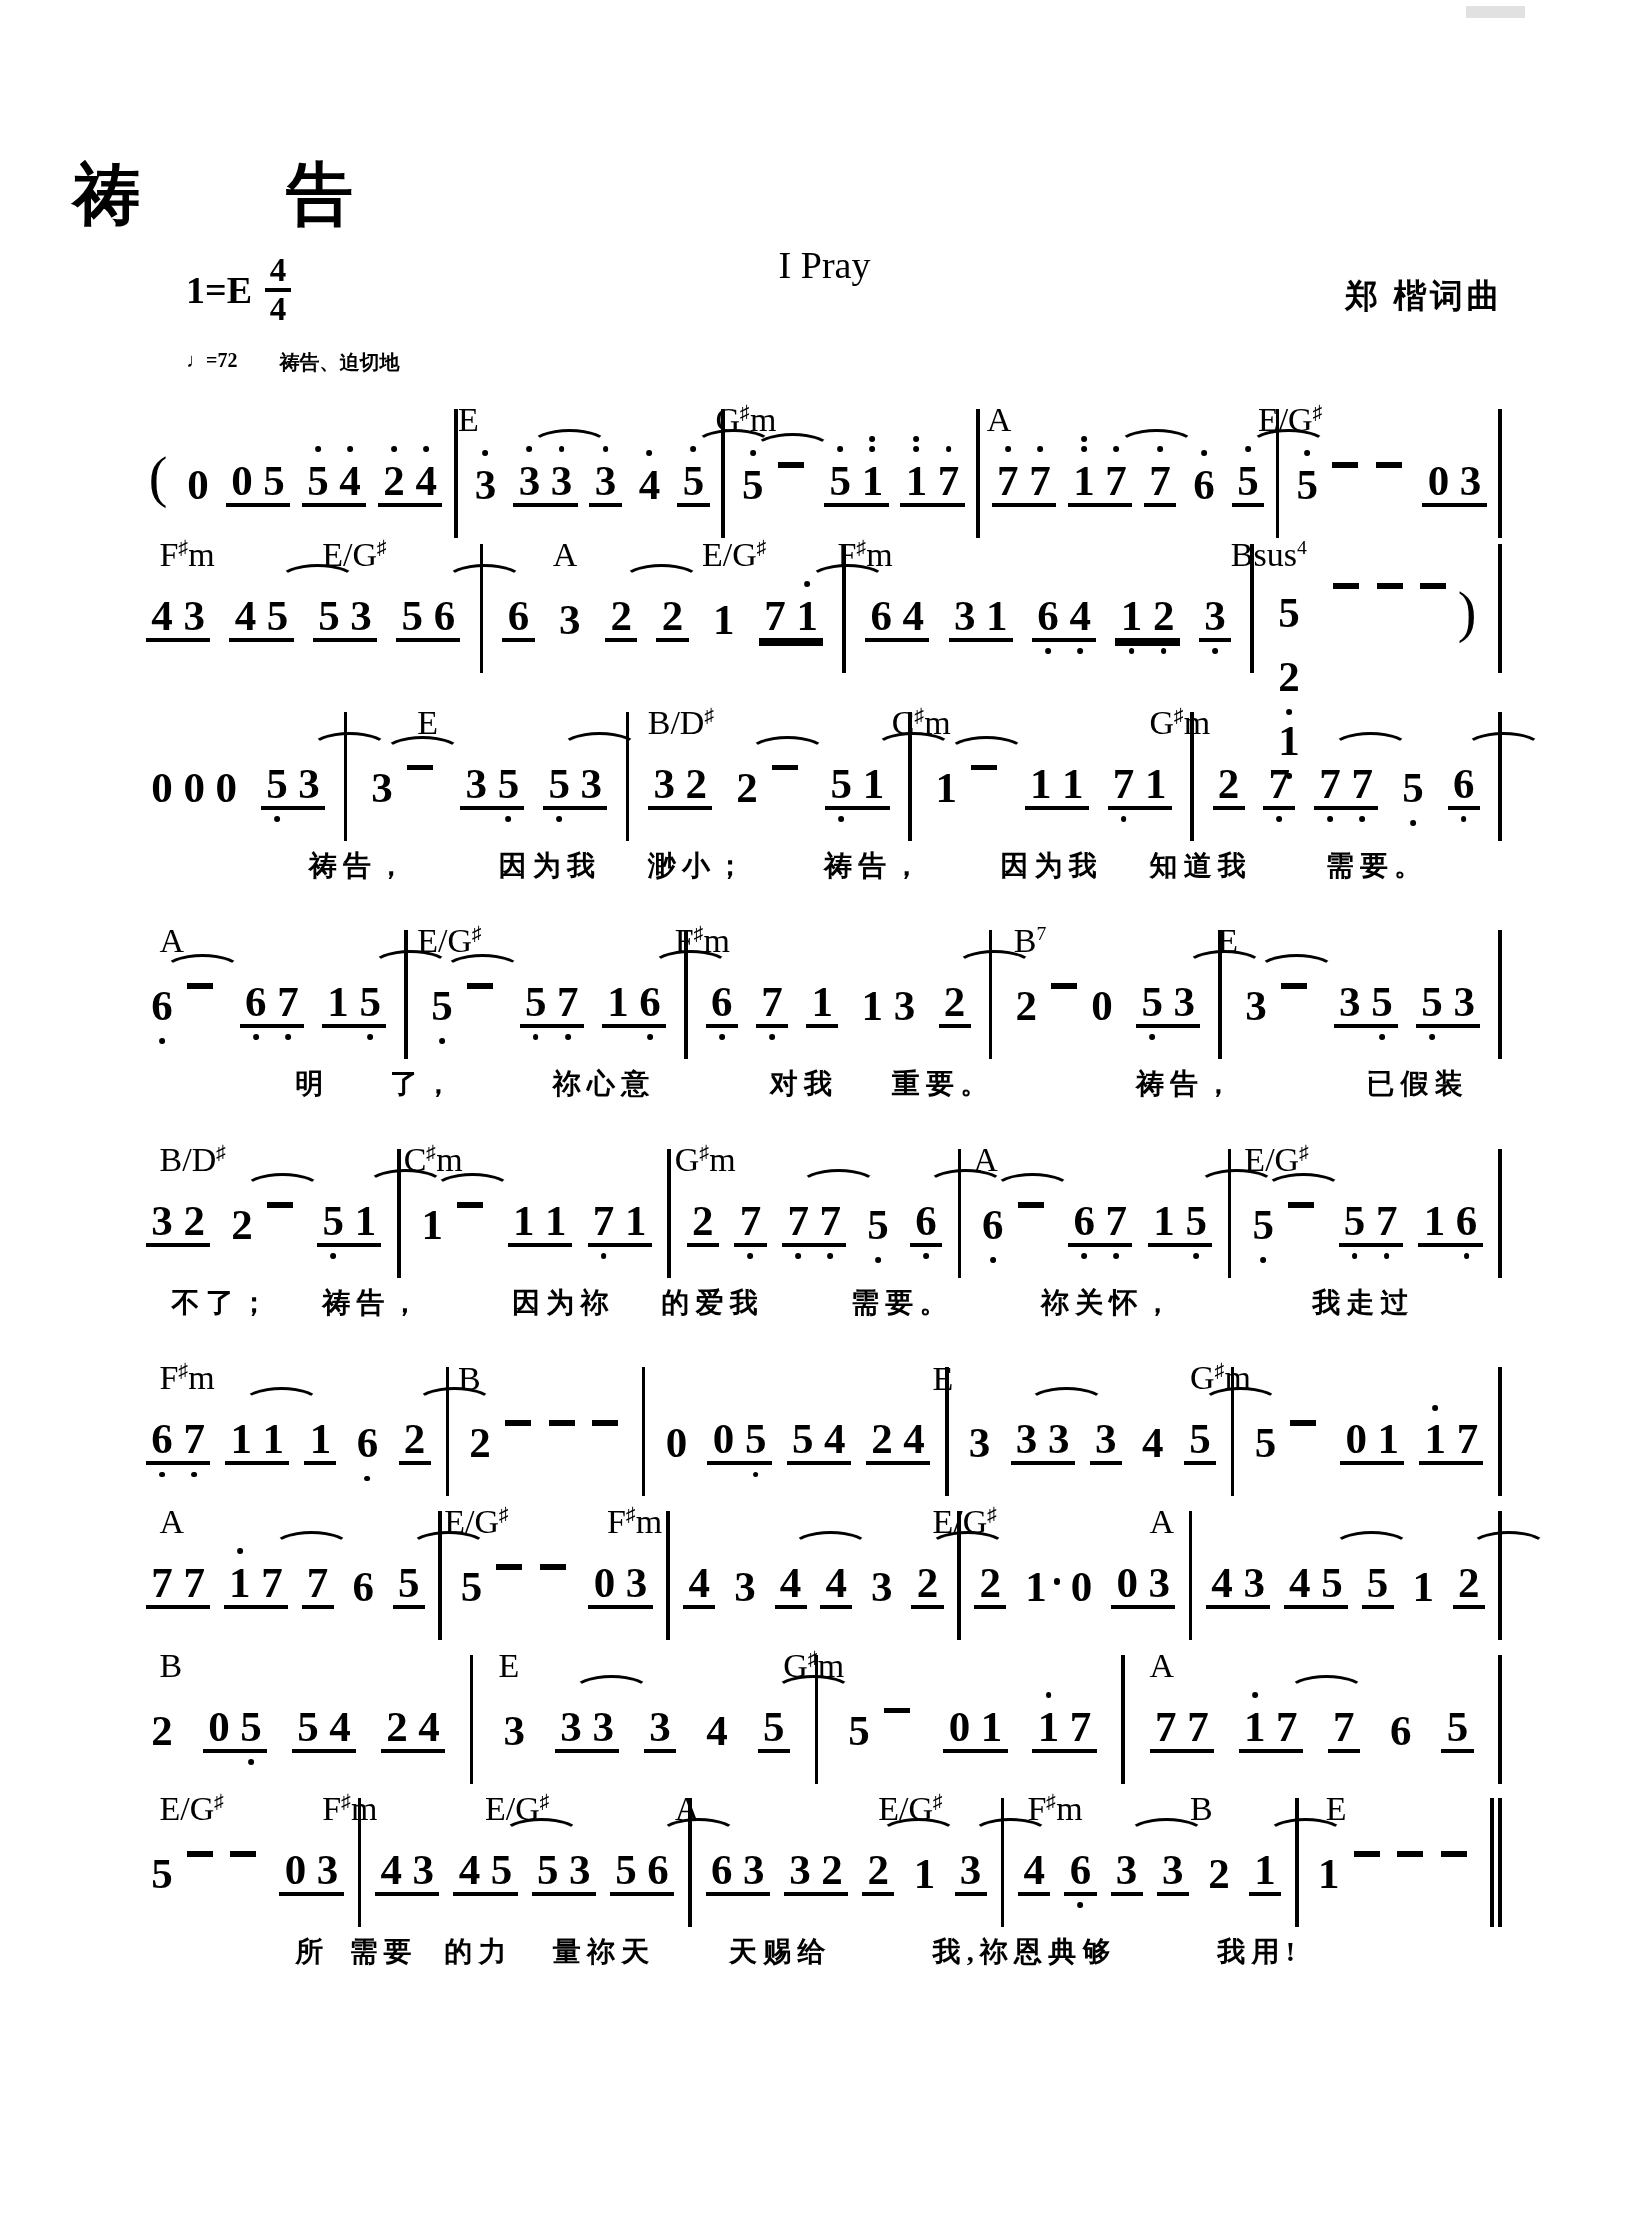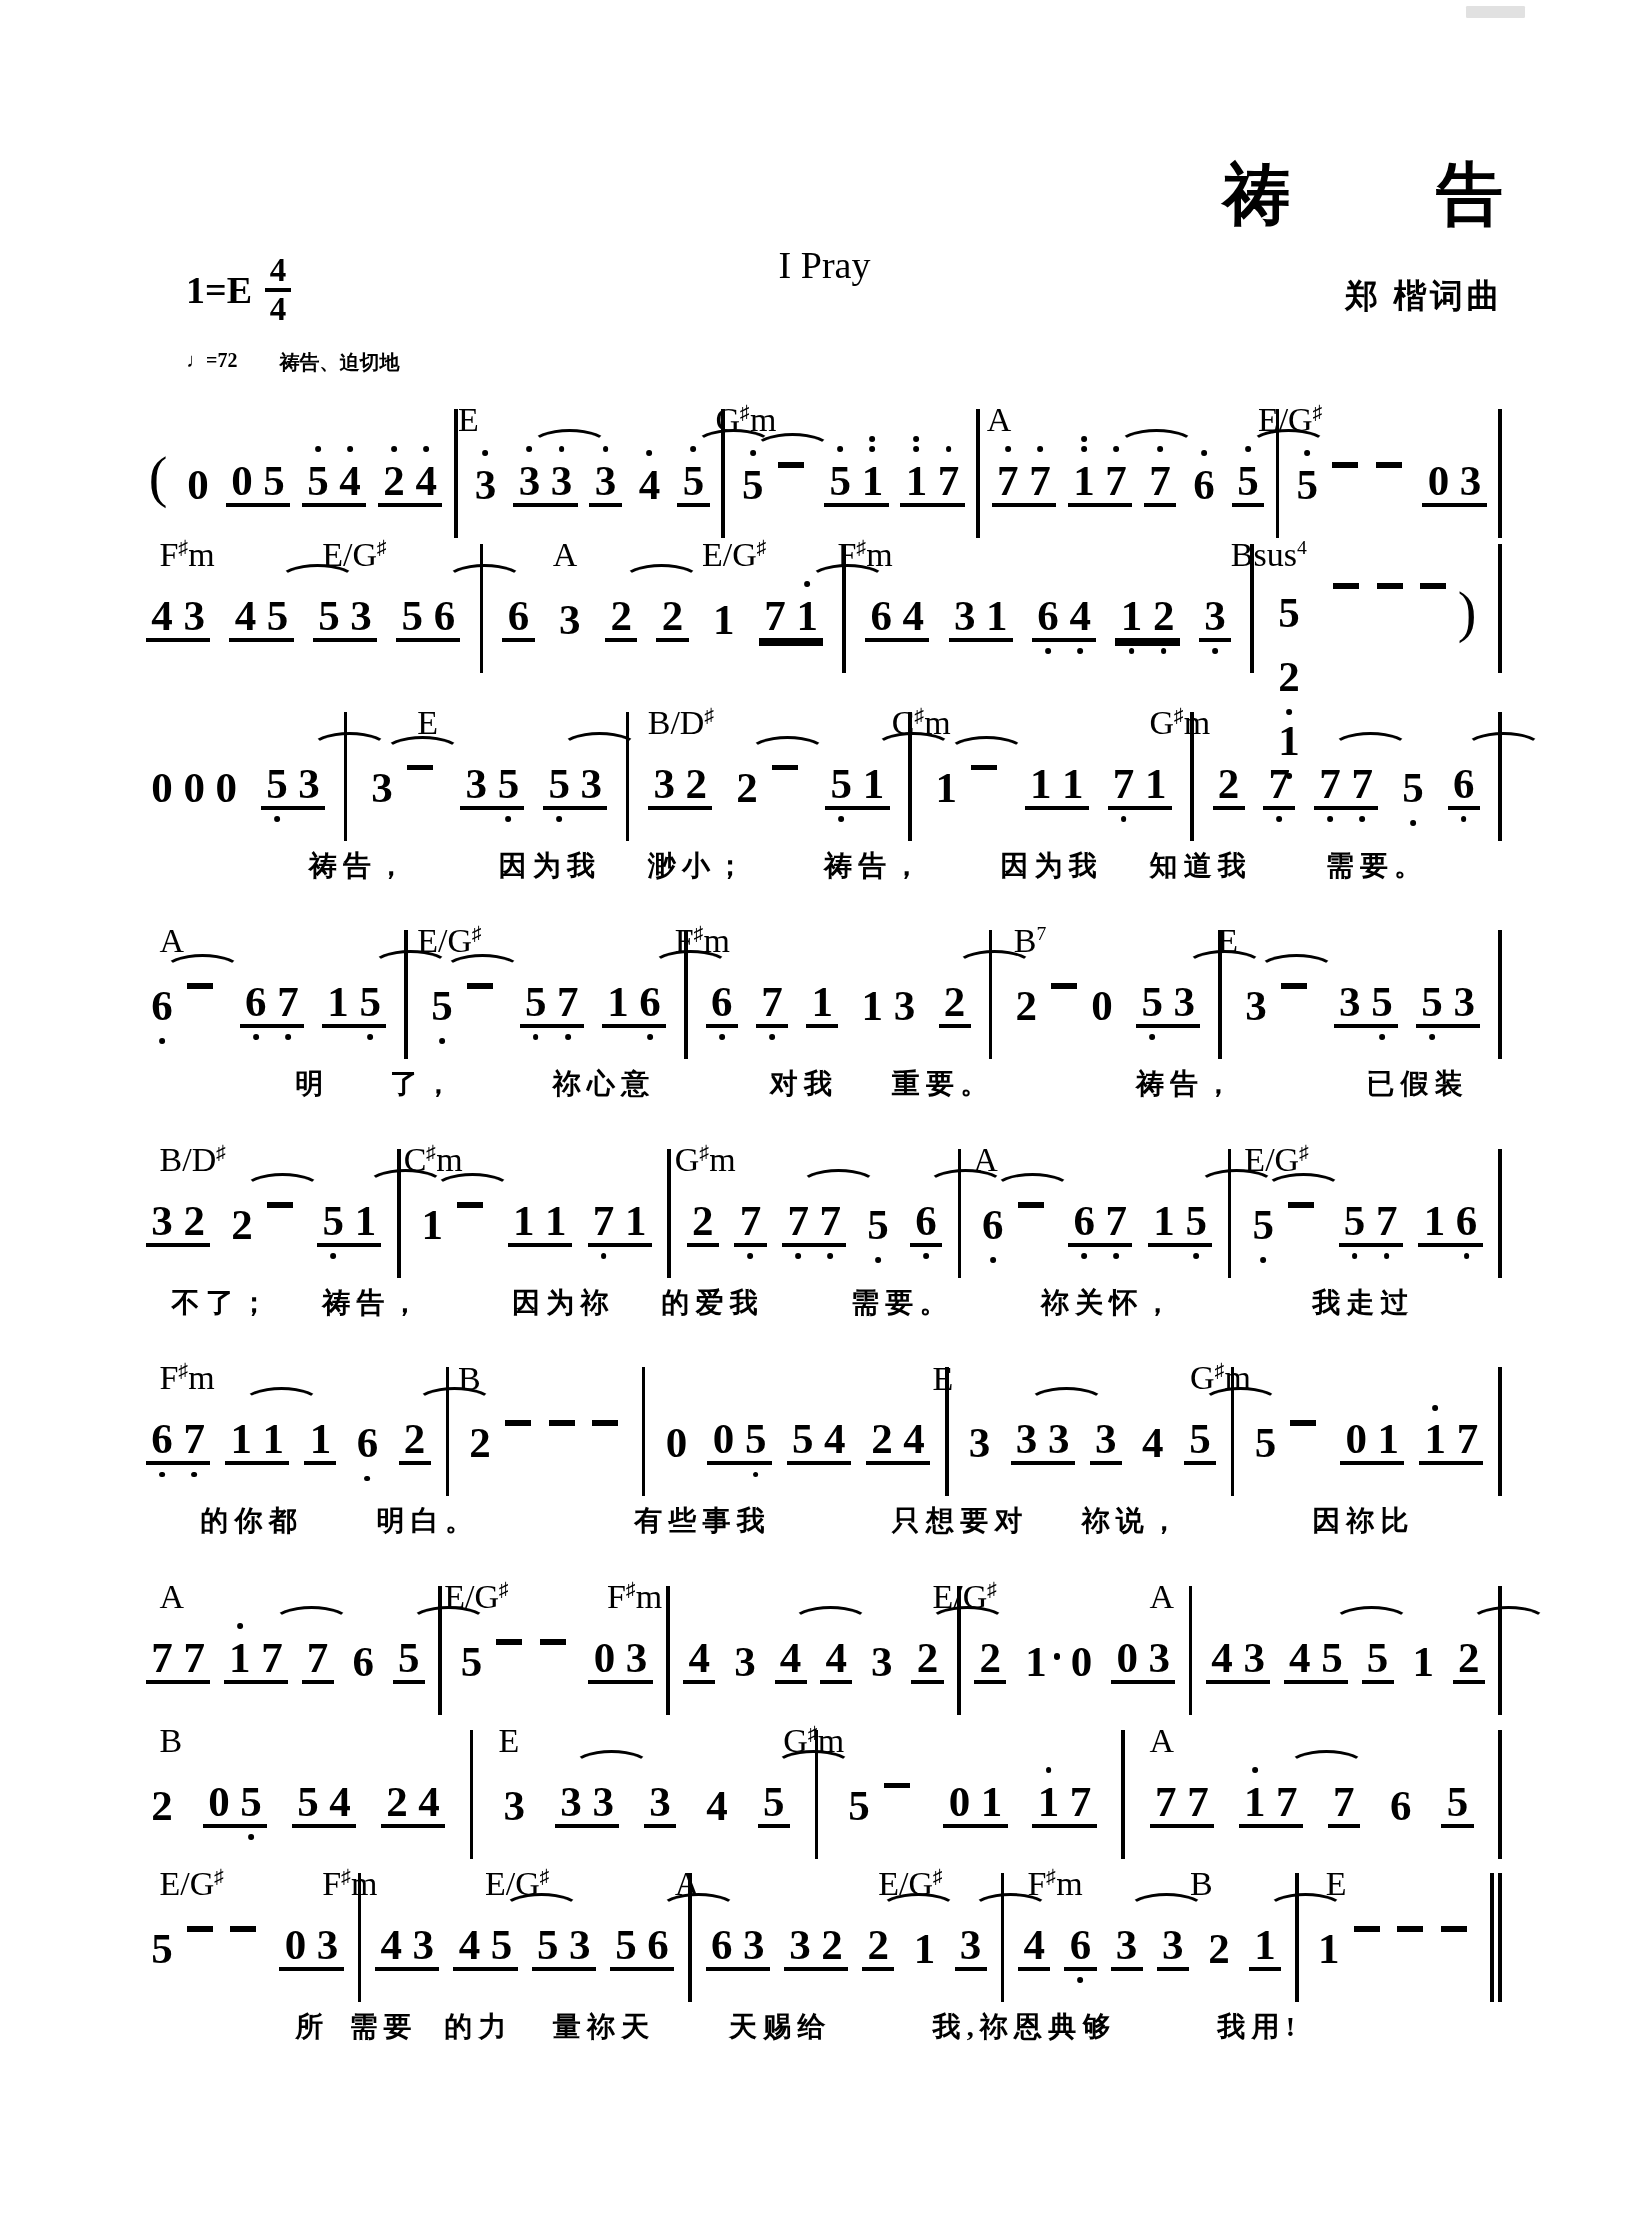--- a/index.html
+++ b/index.html
@@ -1,20 +1,20 @@
 <!DOCTYPE html>
 <html style="font-size:7px"><head>
 <meta charset="utf-8">
 <style>
   html,body{margin:0;padding:0;}
   body{width:1649px;height:2333px;background:#fff;color:#000;position:relative;overflow:hidden;
        font-family:"Liberation Serif","DejaVu Serif",serif;}
   .watermark{position:absolute;top:6.2px;right:124px;width:59px;height:11.5px;background:#c8c8c8;opacity:.55;border-radius:1.3px;}
-  .title{position:absolute;top:104px;left:0;width:100%;text-align:right;font-size:67px;font-weight:bold;
-         letter-spacing:146px;padding-left:116px;box-sizing:border-box;white-space:nowrap;}
+  .title{position:absolute;top:104px;left:0;width:100%;text-align:left;font-size:67px;font-weight:bold;
+         letter-spacing:146px;padding-left:73px;box-sizing:border-box;white-space:nowrap;}
   .subtitle{position:absolute;top:243px;left:0;width:100%;text-align:center;font-size:38px;}
   .keysig{position:absolute;left:186px;top:253px;display:flex;align-items:center;gap:13.3px;font-size:38px;font-weight:bold;}
   .frac{display:inline-flex;flex-direction:column;align-items:center;font-size:33px;line-height:1.05;}
   .frac .num{border-bottom:4px solid #000;padding:0 4.4px;}
   .frac .den{padding:0 4.4px;}
   .composer{position:absolute;right:146px;top:274px;font-size:33px;font-weight:bold;letter-spacing:3.5px;}
   .tempo{position:absolute;left:186px;top:349px;font-size:20px;font-weight:bold;display:flex;gap:42px;white-space:nowrap;}
   #systems{position:absolute;top:390px;left:146px;width:1356px;}
   .sys{margin-bottom:26.6px;position:relative;}
   .sys.inst{margin-bottom:17.7px;}
@@ -610,28 +610,20 @@
         <div class="grp u1">
           <div class="tok"><span class="g">0</span></div>
           <div class="tok"><span class="g">1</span></div>
         </div>
         <div class="grp u1">
           <div class="tok"><span class="g">1</span><i class="da"></i></div>
           <div class="tok"><span class="g">7</span></div>
         </div>
         <div class="bar"></div>
       </div>
-      <div class="lyrics">
-        <div class="lyr" style="left: 4%;">的你都</div>
-        <div class="lyr" style="left: 17%;">明白。</div>
-        <div class="lyr" style="left: 36%;">有些事我</div>
-        <div class="lyr" style="left: 55%;">只想要对</div>
-        <div class="lyr" style="left: 69%;">祢说，</div>
-        <div class="lyr" style="left: 86%;">因祢比</div>
-      </div>
     </div>
     <div class="sys">
       <div class="chords">
         <div class="chord" style="left: 1%;">A</div>
         <div class="chord" style="left: 22%;">E/G<sup>♯</sup></div>
         <div class="chord" style="left: 34%;">F<sup>♯</sup>m</div>
         <div class="chord" style="left: 58%;">E/G<sup>♯</sup></div>
         <div class="chord" style="left: 74%;">A</div>
       </div>
       <div class="notes">

